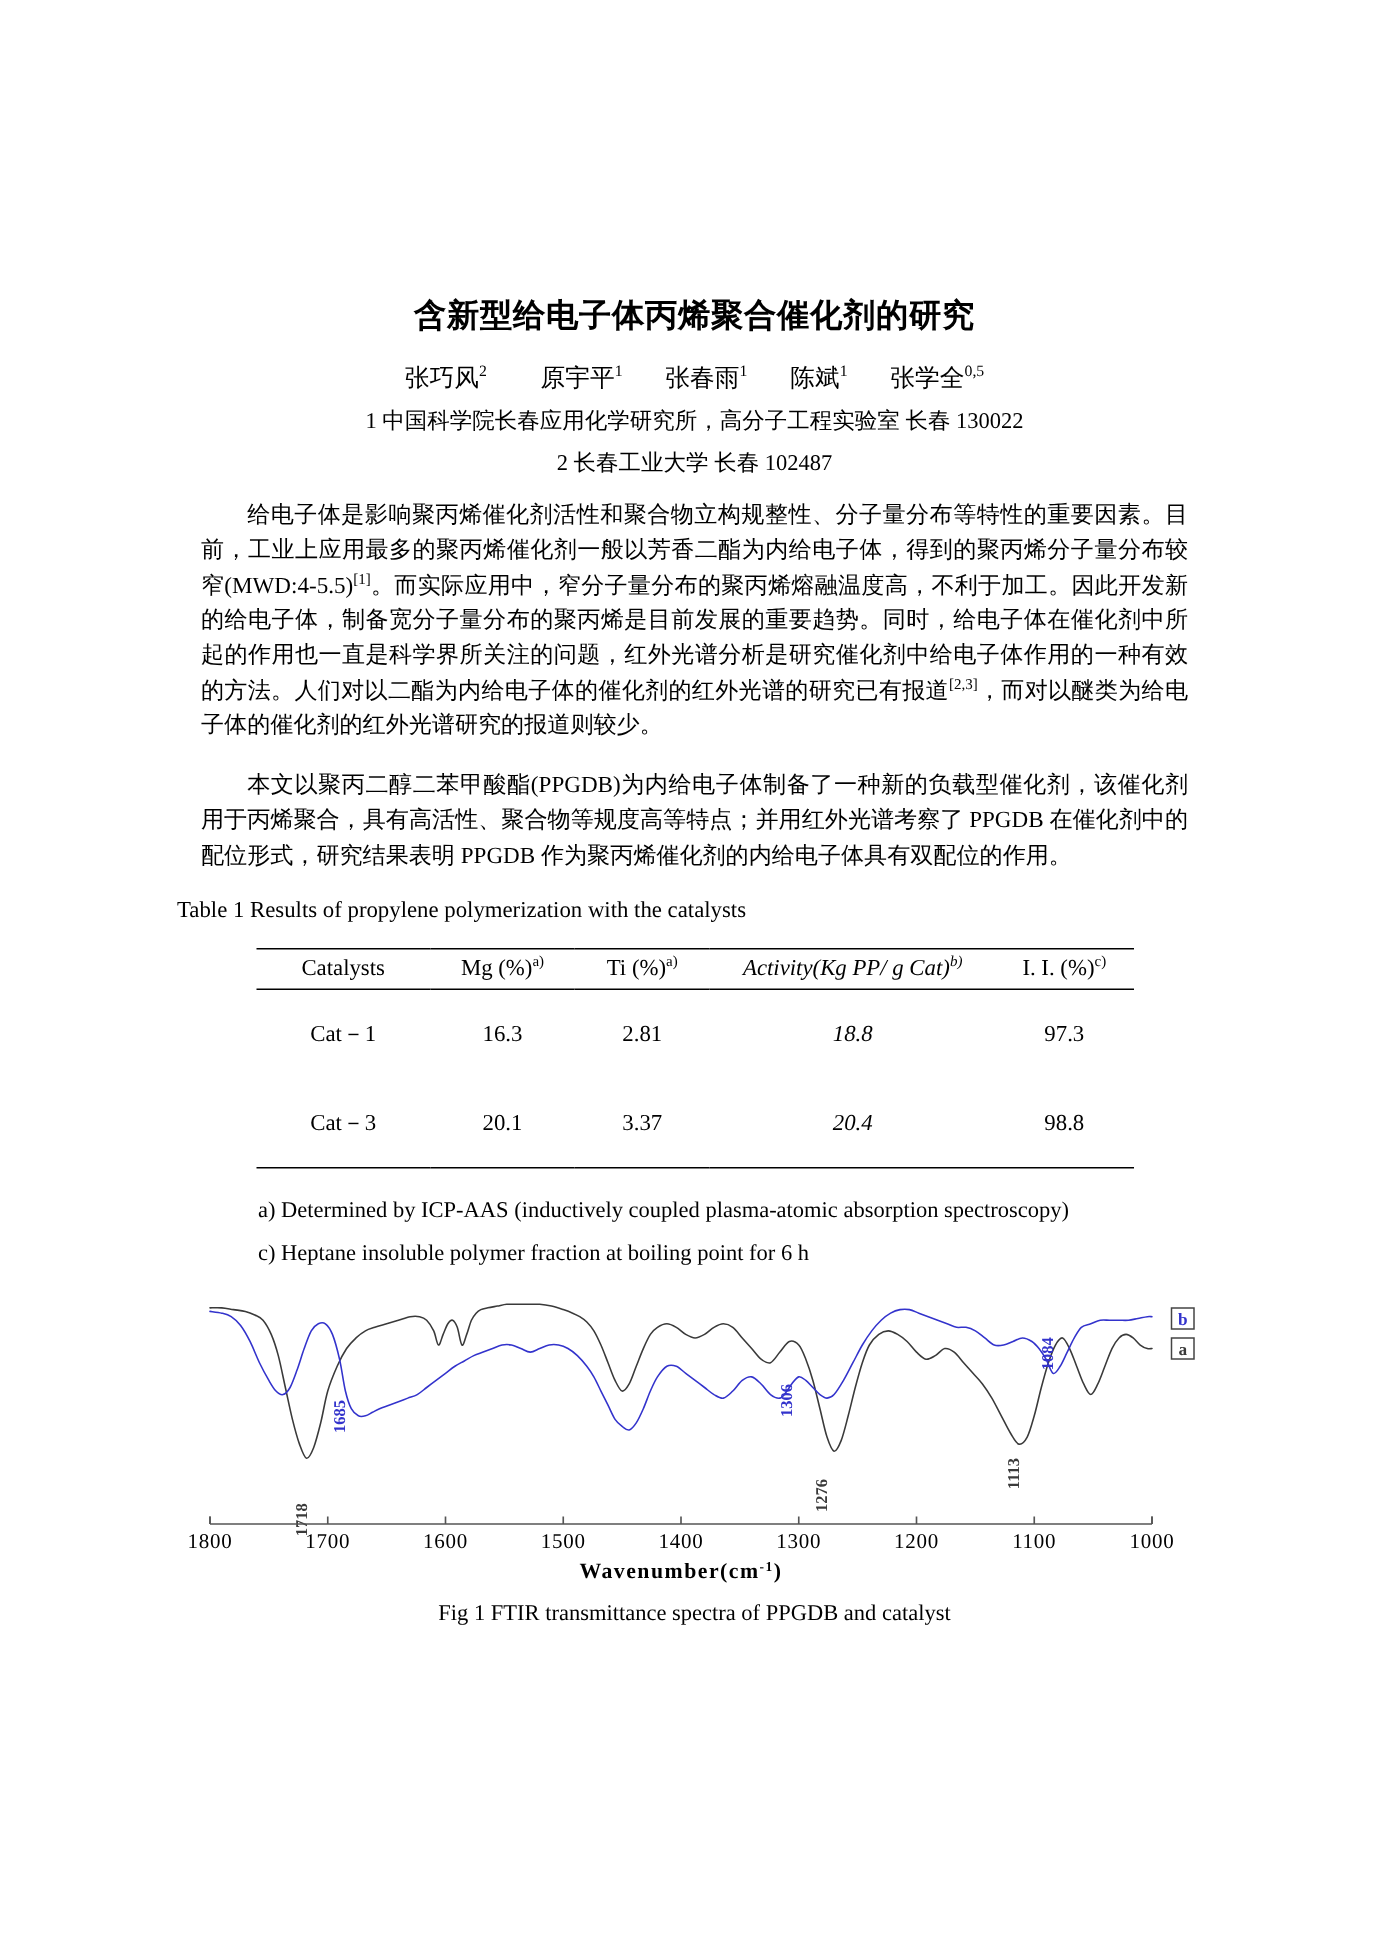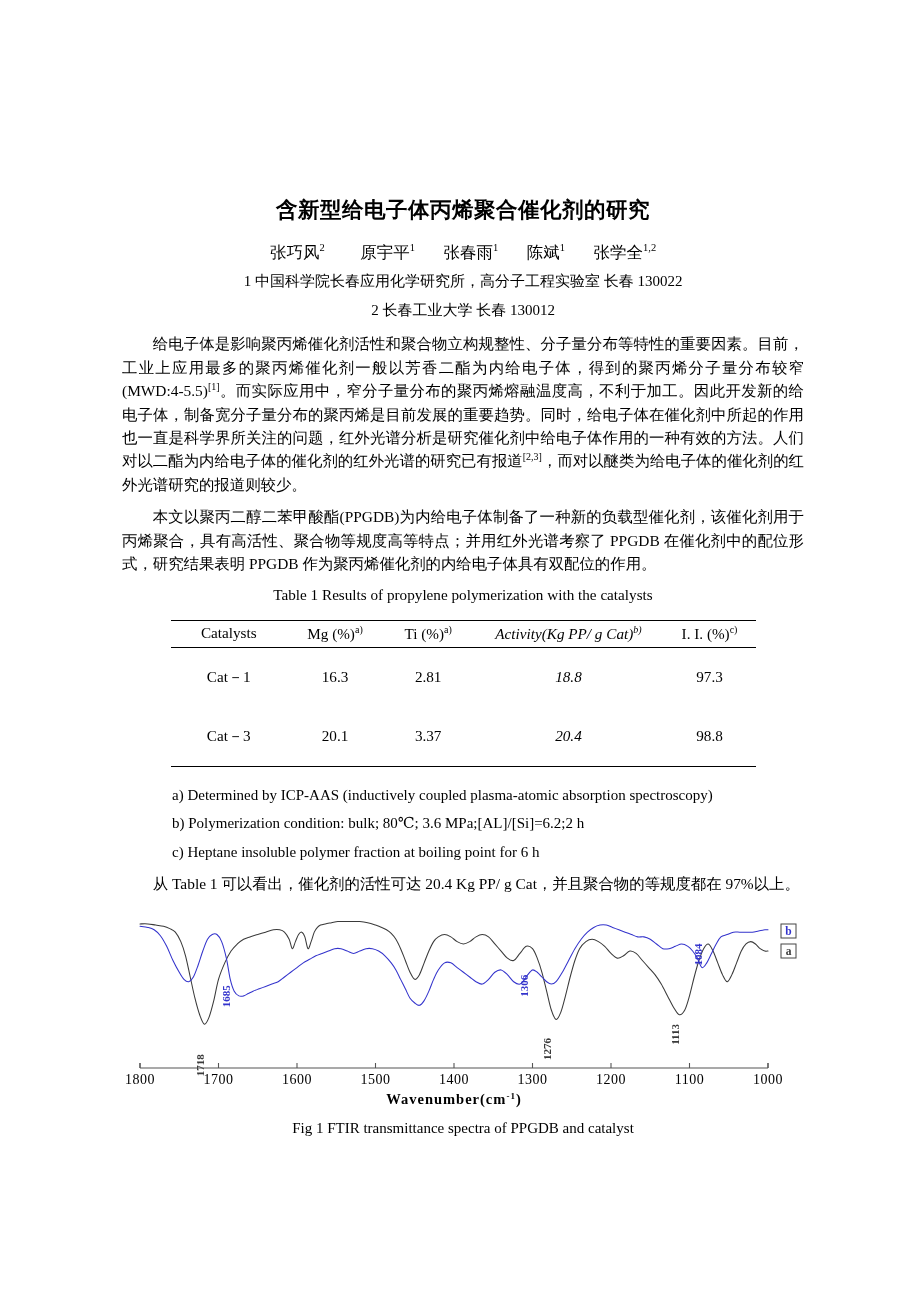--- a/index.html
+++ b/index.html
@@ -56,36 +56,35 @@
     line-height: 1.5;
   }
 
   
   .para {
     font-size: 15.4px;
     line-height: 1.52;
     text-align: justify;
     text-justify: inter-ideograph;
     text-indent: 2em;
-    margin: 4px;
+    margin: 16px;
   }
   .para.p1 { margin-top: 11px; }
   .para.p2 { margin-top: 9px; }
   .para.p3 { margin-top: 7px; }
   .sup-ref {
     font-size: 10px;
     vertical-align: super;
   }
 
   
   .table-block {
     margin-top: 10px;
   }
   .table-caption {
-    text-align: center;
     font-size: 15.2px;
     margin-bottom: 2px;
   }
   table.data {
     border-collapse: collapse;
     width: 585px;
     margin: 16px auto;
     font-size: 15.2px;
   }
   table.data thead th {
@@ -172,25 +171,25 @@
 
     <div class="authors">
       <span>张巧风</span><span class="sup">2</span>
       &nbsp;&nbsp;&nbsp;
       <span>原宇平</span><span class="sup">1</span>
       &nbsp;&nbsp;
       <span>张春雨</span><span class="sup">1</span>
       &nbsp;&nbsp;
       <span>陈斌</span><span class="sup">1</span>
       &nbsp;&nbsp;
-      <span>张学全</span><span class="sup">1,2</span>
+      <span>张学全</span><span class="sup">0,5</span>
     </div>
 
     <div class="affil">1 中国科学院长春应用化学研究所，高分子工程实验室  长春  130022</div>
-    <div class="affil">2 长春工业大学    长春  130012</div>
+    <div class="affil">2 长春工业大学    长春  102487</div>
 
     <p class="para p1">给电子体是影响聚丙烯催化剂活性和聚合物立构规整性、分子量分布等特性的重要因素。目前，工业上应用最多的聚丙烯催化剂一般以芳香二酯为内给电子体，得到的聚丙烯分子量分布较窄(MWD:4-5.5)<span class="sup-ref">[1]</span>。而实际应用中，窄分子量分布的聚丙烯熔融温度高，不利于加工。因此开发新的给电子体，制备宽分子量分布的聚丙烯是目前发展的重要趋势。同时，给电子体在催化剂中所起的作用也一直是科学界所关注的问题，红外光谱分析是研究催化剂中给电子体作用的一种有效的方法。人们对以二酯为内给电子体的催化剂的红外光谱的研究已有报道<span class="sup-ref">[2,3]</span>，而对以醚类为给电子体的催化剂的红外光谱研究的报道则较少。</p>
 
     <p class="para p2">本文以聚丙二醇二苯甲酸酯(PPGDB)为内给电子体制备了一种新的负载型催化剂，该催化剂用于丙烯聚合，具有高活性、聚合物等规度高等特点；并用红外光谱考察了 PPGDB 在催化剂中的配位形式，研究结果表明 PPGDB 作为聚丙烯催化剂的内给电子体具有双配位的作用。</p>
 
     <div class="table-block">
       <div class="table-caption">Table 1 Results of propylene polymerization with the catalysts</div>
       <table class="data">
         <thead>
           <tr>
@@ -214,26 +213,24 @@
             <td class="c-mg">20.1</td>
             <td class="c-ti">3.37</td>
             <td class="c-act">20.4</td>
             <td class="c-ii">98.8</td>
           </tr>
         </tbody>
       </table>
 
       <div class="footnotes">
         <div class="fn">a) Determined by ICP-AAS (inductively coupled plasma-atomic absorption spectroscopy)</div>
-        <div class="fn">b) Polymerization condition: bulk; 80℃; 3.6 MPa;[AL]/[Si]=6.2;2 h</div>
         <div class="fn">c) Heptane insoluble polymer fraction at boiling point for 6 h</div>
       </div>
     </div>
 
-    <p class="para p3">从 Table 1 可以看出，催化剂的活性可达 20.4 Kg PP/ g Cat，并且聚合物的等规度都在 97%以上。</p>
 
     <div class="figure-block">
       <div class="spectrum-wrap">
         <svg id="spectrum-svg" width="690" height="210" viewBox="0 0 690 210">
           <g id="series-layer">
               <path d="M 22.00 13.90 C 23.31 13.90, 27.23 13.70, 29.85 13.90 C 32.47 14.10, 35.08 14.69, 37.70 15.08 C 40.32 15.47, 43.20 15.67, 45.55 16.26 C 47.90 16.85, 49.87 17.64, 51.83 18.62 C 53.79 19.60, 55.49 20.00, 57.33 22.16 C 59.16 24.32, 61.12 27.67, 62.82 31.60 C 64.52 35.53, 65.96 39.86, 67.53 45.76 C 69.10 51.66, 70.67 59.92, 72.24 67.00 C 73.81 74.08, 75.38 81.95, 76.95 88.24 C 78.52 94.53, 80.09 100.43, 81.66 104.76 C 83.23 109.09, 84.80 113.81, 86.37 114.20 C 87.94 114.59, 89.51 111.05, 91.08 107.12 C 92.65 103.19, 94.22 96.89, 95.79 90.60 C 97.36 84.31, 98.67 75.65, 100.50 69.36 C 102.33 63.07, 104.69 57.56, 106.78 52.84 C 108.87 48.12, 110.97 44.19, 113.06 41.04 C 115.15 37.89, 117.25 35.93, 119.34 33.96 C 121.43 31.99, 123.53 30.42, 125.62 29.24 C 127.71 28.06, 129.54 27.67, 131.90 26.88 C 134.25 26.09, 137.13 25.31, 139.75 24.52 C 142.37 23.73, 144.98 22.95, 147.60 22.16 C 150.22 21.37, 153.09 20.19, 155.45 19.80 C 157.80 19.41, 159.90 19.41, 161.73 19.80 C 163.56 20.19, 164.87 20.59, 166.44 22.16 C 168.01 23.73, 169.84 26.49, 171.15 29.24 C 172.46 31.99, 173.24 38.29, 174.29 38.68 C 175.34 39.07, 176.38 33.96, 177.43 31.60 C 178.48 29.24, 179.52 26.09, 180.57 24.52 C 181.62 22.95, 182.66 21.77, 183.71 22.16 C 184.76 22.55, 185.80 24.13, 186.85 26.88 C 187.90 29.63, 188.94 37.89, 189.99 38.68 C 191.04 39.47, 192.08 34.35, 193.13 31.60 C 194.18 28.85, 195.22 24.52, 196.27 22.16 C 197.32 19.80, 198.36 18.62, 199.41 17.44 C 200.46 16.26, 201.24 15.67, 202.55 15.08 C 203.86 14.49, 205.43 14.29, 207.26 13.90 C 209.09 13.51, 211.45 13.11, 213.54 12.72 C 215.63 12.33, 217.73 11.74, 219.82 11.54 C 221.91 11.34, 223.75 11.54, 226.10 11.54 C 228.45 11.54, 231.33 11.54, 233.95 11.54 C 236.57 11.54, 239.18 11.34, 241.80 11.54 C 244.42 11.74, 247.03 12.13, 249.65 12.72 C 252.27 13.31, 255.15 14.29, 257.50 15.08 C 259.86 15.87, 261.95 16.65, 263.78 17.44 C 265.61 18.23, 266.92 18.82, 268.49 19.80 C 270.06 20.78, 271.63 21.77, 273.20 23.34 C 274.77 24.91, 276.34 26.68, 277.91 29.24 C 279.48 31.80, 281.05 35.14, 282.62 38.68 C 284.19 42.22, 285.76 46.55, 287.33 50.48 C 288.90 54.41, 290.47 59.13, 292.04 62.28 C 293.61 65.43, 295.18 68.97, 296.75 69.36 C 298.32 69.75, 299.89 67.39, 301.46 64.64 C 303.03 61.89, 304.60 56.77, 306.17 52.84 C 307.74 48.91, 309.31 44.58, 310.88 41.04 C 312.45 37.50, 314.02 33.96, 315.59 31.60 C 317.16 29.24, 318.47 28.06, 320.30 26.88 C 322.13 25.70, 324.49 24.52, 326.58 24.52 C 328.67 24.52, 330.77 25.70, 332.86 26.88 C 334.95 28.06, 337.05 30.42, 339.14 31.60 C 341.23 32.78, 343.33 33.96, 345.42 33.96 C 347.51 33.96, 349.61 32.78, 351.70 31.60 C 353.79 30.42, 355.89 28.06, 357.98 26.88 C 360.07 25.70, 362.17 24.52, 364.26 24.52 C 366.35 24.52, 368.45 25.31, 370.54 26.88 C 372.63 28.45, 374.73 31.60, 376.82 33.96 C 378.91 36.32, 381.01 38.68, 383.10 41.04 C 385.19 43.40, 387.29 46.55, 389.38 48.12 C 391.47 49.69, 393.57 51.27, 395.66 50.48 C 397.75 49.69, 399.85 45.76, 401.94 43.40 C 404.03 41.04, 406.13 37.11, 408.22 36.32 C 410.31 35.53, 412.67 36.71, 414.50 38.68 C 416.33 40.65, 417.64 44.19, 419.21 48.12 C 420.78 52.05, 422.35 56.77, 423.92 62.28 C 425.49 67.79, 427.06 74.87, 428.63 81.16 C 430.20 87.45, 431.77 95.32, 433.34 100.04 C 434.91 104.76, 436.48 109.09, 438.05 109.48 C 439.62 109.87, 441.19 106.33, 442.76 102.40 C 444.33 98.47, 445.90 91.78, 447.47 85.88 C 449.04 79.98, 450.61 72.90, 452.18 67.00 C 453.75 61.10, 455.32 55.20, 456.89 50.48 C 458.46 45.76, 459.77 41.83, 461.60 38.68 C 463.43 35.53, 465.79 33.17, 467.88 31.60 C 469.97 30.03, 472.07 29.24, 474.16 29.24 C 476.25 29.24, 478.35 30.42, 480.44 31.60 C 482.53 32.78, 484.63 34.35, 486.72 36.32 C 488.81 38.29, 490.91 41.43, 493.00 43.40 C 495.09 45.37, 497.19 47.73, 499.28 48.12 C 501.37 48.51, 503.47 46.94, 505.56 45.76 C 507.65 44.58, 509.75 41.43, 511.84 41.04 C 513.93 40.65, 516.03 41.83, 518.12 43.40 C 520.21 44.97, 522.31 48.12, 524.40 50.48 C 526.49 52.84, 528.59 55.20, 530.68 57.56 C 532.77 59.92, 534.87 61.89, 536.96 64.64 C 539.05 67.39, 541.15 70.54, 543.24 74.08 C 545.33 77.62, 547.43 81.95, 549.52 85.88 C 551.61 89.81, 553.84 94.53, 555.80 97.68 C 557.76 100.83, 559.46 104.37, 561.29 104.76 C 563.13 105.15, 565.09 103.19, 566.79 100.04 C 568.49 96.89, 569.93 91.39, 571.50 85.88 C 573.07 80.37, 574.64 72.90, 576.21 67.00 C 577.78 61.10, 579.35 55.20, 580.92 50.48 C 582.49 45.76, 584.06 41.43, 585.63 38.68 C 587.20 35.93, 588.77 33.57, 590.34 33.96 C 591.91 34.35, 593.48 37.89, 595.05 41.04 C 596.62 44.19, 598.19 48.91, 599.76 52.84 C 601.33 56.77, 602.90 61.49, 604.47 64.64 C 606.04 67.79, 607.61 71.72, 609.18 71.72 C 610.75 71.72, 612.32 67.79, 613.89 64.64 C 615.46 61.49, 617.03 56.77, 618.60 52.84 C 620.17 48.91, 621.74 44.19, 623.31 41.04 C 624.88 37.89, 626.45 35.53, 628.02 33.96 C 629.59 32.39, 631.16 31.60, 632.73 31.60 C 634.30 31.60, 635.87 32.78, 637.44 33.96 C 639.01 35.14, 640.58 37.50, 642.15 38.68 C 643.72 39.86, 645.55 40.65, 646.86 41.04 C 648.17 41.43, 649.48 41.04, 650.00 41.04" fill="none" stroke="#3a3a3a" stroke-width="1.05" stroke-linejoin="round" stroke-linecap="round"></path>
               <path d="M 22.00 16.26 C 23.31 16.46, 27.50 16.85, 29.85 17.44 C 32.20 18.03, 34.04 18.42, 36.13 19.80 C 38.22 21.18, 40.32 22.95, 42.41 25.70 C 44.50 28.45, 46.60 32.19, 48.69 36.32 C 50.78 40.45, 52.88 46.15, 54.97 50.48 C 57.06 54.81, 59.42 59.13, 61.25 62.28 C 63.08 65.43, 64.39 67.79, 65.96 69.36 C 67.53 70.93, 69.10 72.11, 70.67 71.72 C 72.24 71.33, 73.81 69.75, 75.38 67.00 C 76.95 64.25, 78.52 59.53, 80.09 55.20 C 81.66 50.87, 83.23 45.37, 84.80 41.04 C 86.37 36.71, 87.94 31.99, 89.51 29.24 C 91.08 26.49, 92.65 25.31, 94.22 24.52 C 95.79 23.73, 97.36 23.34, 98.93 24.52 C 100.50 25.70, 102.07 27.67, 103.64 31.60 C 105.21 35.53, 106.91 41.83, 108.35 48.12 C 109.79 54.41, 110.97 63.85, 112.27 69.36 C 113.58 74.87, 114.76 78.41, 116.20 81.16 C 117.64 83.91, 119.34 85.09, 120.91 85.88 C 122.48 86.67, 124.05 86.27, 125.62 85.88 C 127.19 85.49, 128.76 84.31, 130.33 83.52 C 131.90 82.73, 133.21 81.95, 135.04 81.16 C 136.87 80.37, 139.23 79.59, 141.32 78.80 C 143.41 78.01, 145.51 77.23, 147.60 76.44 C 149.69 75.65, 151.79 74.87, 153.88 74.08 C 155.97 73.29, 158.07 72.90, 160.16 71.72 C 162.25 70.54, 164.35 68.57, 166.44 67.00 C 168.53 65.43, 170.63 63.85, 172.72 62.28 C 174.81 60.71, 176.91 59.13, 179.00 57.56 C 181.09 55.99, 183.19 54.22, 185.28 52.84 C 187.37 51.46, 189.47 50.48, 191.56 49.30 C 193.65 48.12, 195.75 46.74, 197.84 45.76 C 199.93 44.78, 202.03 44.19, 204.12 43.40 C 206.21 42.61, 208.31 41.83, 210.40 41.04 C 212.49 40.25, 214.59 39.07, 216.68 38.68 C 218.77 38.29, 220.87 38.29, 222.96 38.68 C 225.05 39.07, 227.15 40.25, 229.24 41.04 C 231.33 41.83, 233.43 43.40, 235.52 43.40 C 237.61 43.40, 239.71 41.83, 241.80 41.04 C 243.89 40.25, 245.99 39.07, 248.08 38.68 C 250.17 38.29, 252.27 38.29, 254.36 38.68 C 256.45 39.07, 258.55 39.86, 260.64 41.04 C 262.73 42.22, 264.83 43.79, 266.92 45.76 C 269.01 47.73, 271.37 50.48, 273.20 52.84 C 275.03 55.20, 276.34 57.17, 277.91 59.92 C 279.48 62.67, 281.05 66.21, 282.62 69.36 C 284.19 72.51, 285.76 75.65, 287.33 78.80 C 288.90 81.95, 290.47 85.88, 292.04 88.24 C 293.61 90.60, 295.18 91.78, 296.75 92.96 C 298.32 94.14, 299.89 95.71, 301.46 95.32 C 303.03 94.93, 304.60 92.96, 306.17 90.60 C 307.74 88.24, 309.31 84.70, 310.88 81.16 C 312.45 77.62, 314.02 72.90, 315.59 69.36 C 317.16 65.82, 318.47 62.67, 320.30 59.92 C 322.13 57.17, 324.49 54.02, 326.58 52.84 C 328.67 51.66, 330.77 52.05, 332.86 52.84 C 334.95 53.63, 337.05 55.99, 339.14 57.56 C 341.23 59.13, 343.33 60.71, 345.42 62.28 C 347.51 63.85, 349.61 65.43, 351.70 67.00 C 353.79 68.57, 355.89 70.54, 357.98 71.72 C 360.07 72.90, 362.17 74.47, 364.26 74.08 C 366.35 73.69, 368.45 71.33, 370.54 69.36 C 372.63 67.39, 374.73 63.85, 376.82 62.28 C 378.91 60.71, 381.01 59.53, 383.10 59.92 C 385.19 60.31, 387.29 62.67, 389.38 64.64 C 391.47 66.61, 393.57 70.15, 395.66 71.72 C 397.75 73.29, 400.11 74.47, 401.94 74.08 C 403.77 73.69, 405.34 70.93, 406.65 69.36 C 407.96 67.79, 408.48 66.21, 409.79 64.64 C 411.10 63.07, 412.93 60.31, 414.50 59.92 C 416.07 59.53, 417.64 61.10, 419.21 62.28 C 420.78 63.46, 422.35 65.43, 423.92 67.00 C 425.49 68.57, 427.06 70.54, 428.63 71.72 C 430.20 72.90, 431.77 74.08, 433.34 74.08 C 434.91 74.08, 436.22 73.69, 438.05 71.72 C 439.88 69.75, 442.24 65.82, 444.33 62.28 C 446.42 58.74, 448.52 54.41, 450.61 50.48 C 452.70 46.55, 454.80 42.22, 456.89 38.68 C 458.98 35.14, 461.08 31.99, 463.17 29.24 C 465.26 26.49, 467.36 24.13, 469.45 22.16 C 471.54 20.19, 473.64 18.62, 475.73 17.44 C 477.82 16.26, 479.92 15.47, 482.01 15.08 C 484.10 14.69, 486.20 14.69, 488.29 15.08 C 490.38 15.47, 492.48 16.65, 494.57 17.44 C 496.66 18.23, 498.76 19.01, 500.85 19.80 C 502.94 20.59, 505.04 21.37, 507.13 22.16 C 509.22 22.95, 511.32 23.73, 513.41 24.52 C 515.50 25.31, 517.60 26.49, 519.69 26.88 C 521.78 27.27, 523.88 26.49, 525.97 26.88 C 528.06 27.27, 530.16 28.06, 532.25 29.24 C 534.34 30.42, 536.44 32.39, 538.53 33.96 C 540.62 35.53, 542.72 37.89, 544.81 38.68 C 546.90 39.47, 549.00 39.07, 551.09 38.68 C 553.18 38.29, 555.28 37.11, 557.37 36.32 C 559.46 35.53, 561.56 33.96, 563.65 33.96 C 565.74 33.96, 568.10 35.14, 569.93 36.32 C 571.76 37.50, 573.07 39.07, 574.64 41.04 C 576.21 43.01, 577.78 45.37, 579.35 48.12 C 580.92 50.87, 582.49 56.77, 584.06 57.56 C 585.63 58.35, 587.20 55.20, 588.77 52.84 C 590.34 50.48, 591.91 46.55, 593.48 43.40 C 595.05 40.25, 596.62 36.71, 598.19 33.96 C 599.76 31.21, 601.07 28.45, 602.90 26.88 C 604.73 25.31, 607.09 25.31, 609.18 24.52 C 611.27 23.73, 613.37 22.55, 615.46 22.16 C 617.55 21.77, 619.65 22.16, 621.74 22.16 C 623.83 22.16, 625.93 22.16, 628.02 22.16 C 630.11 22.16, 632.21 22.36, 634.30 22.16 C 636.39 21.96, 638.49 21.37, 640.58 20.98 C 642.67 20.59, 645.29 20.00, 646.86 19.80 C 648.43 19.60, 649.48 19.80, 650.00 19.80" fill="none" stroke="#3333cc" stroke-width="1.05" stroke-linejoin="round" stroke-linecap="round"></path>
             </g>
           <g id="annot-layer">
               <text x="86.36999999999999" y="166.2" fill="#3a3a3a" text-anchor="start" transform="rotate(-90 86.37 166.20)" class="peaklabel">1718</text>

